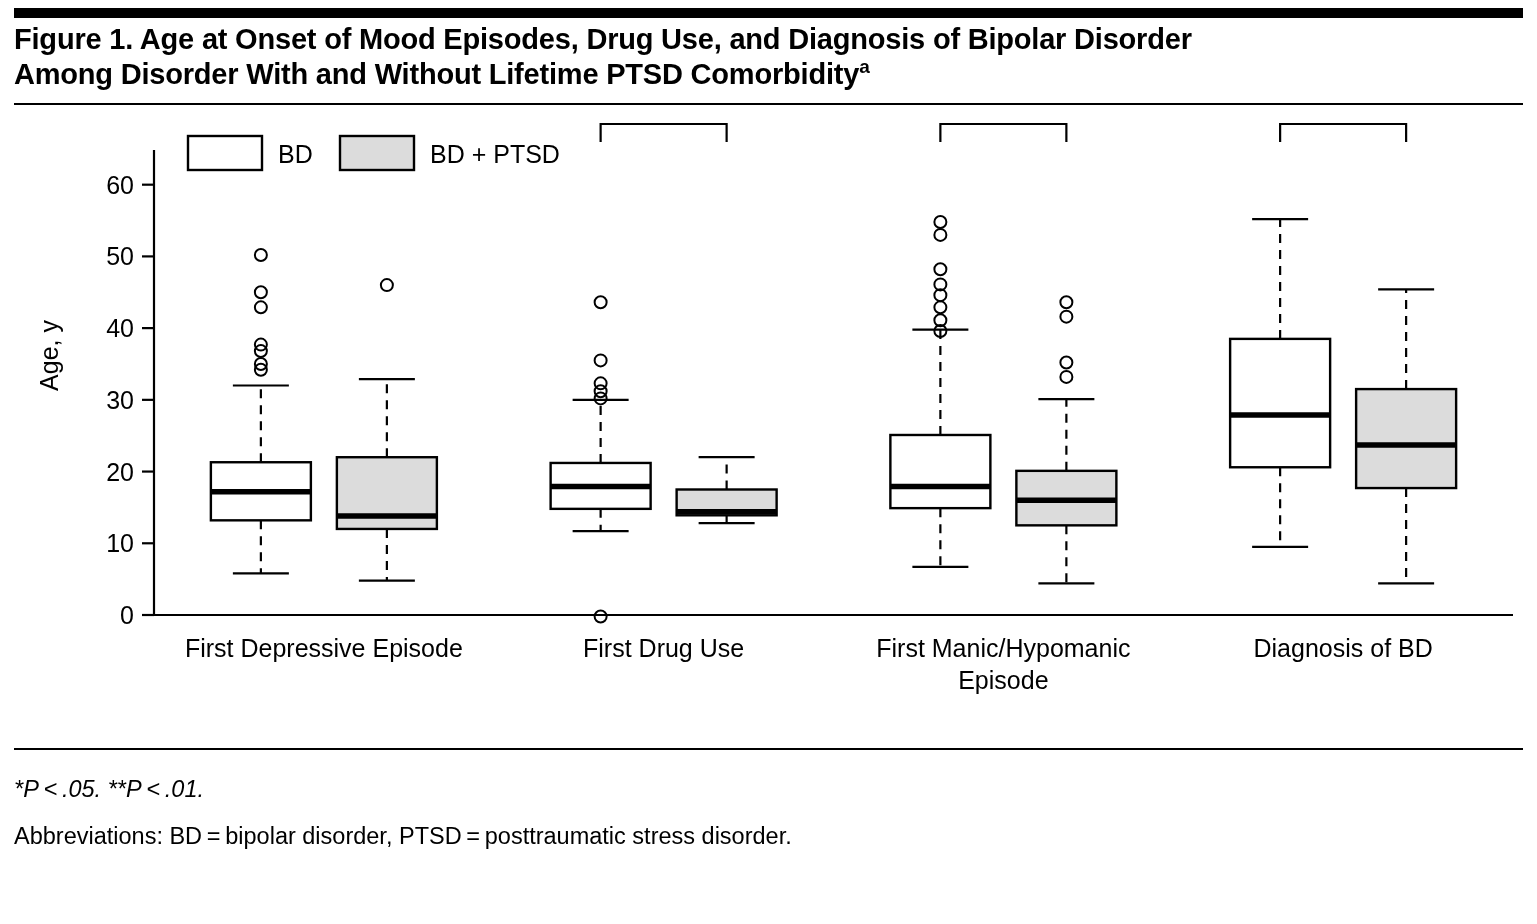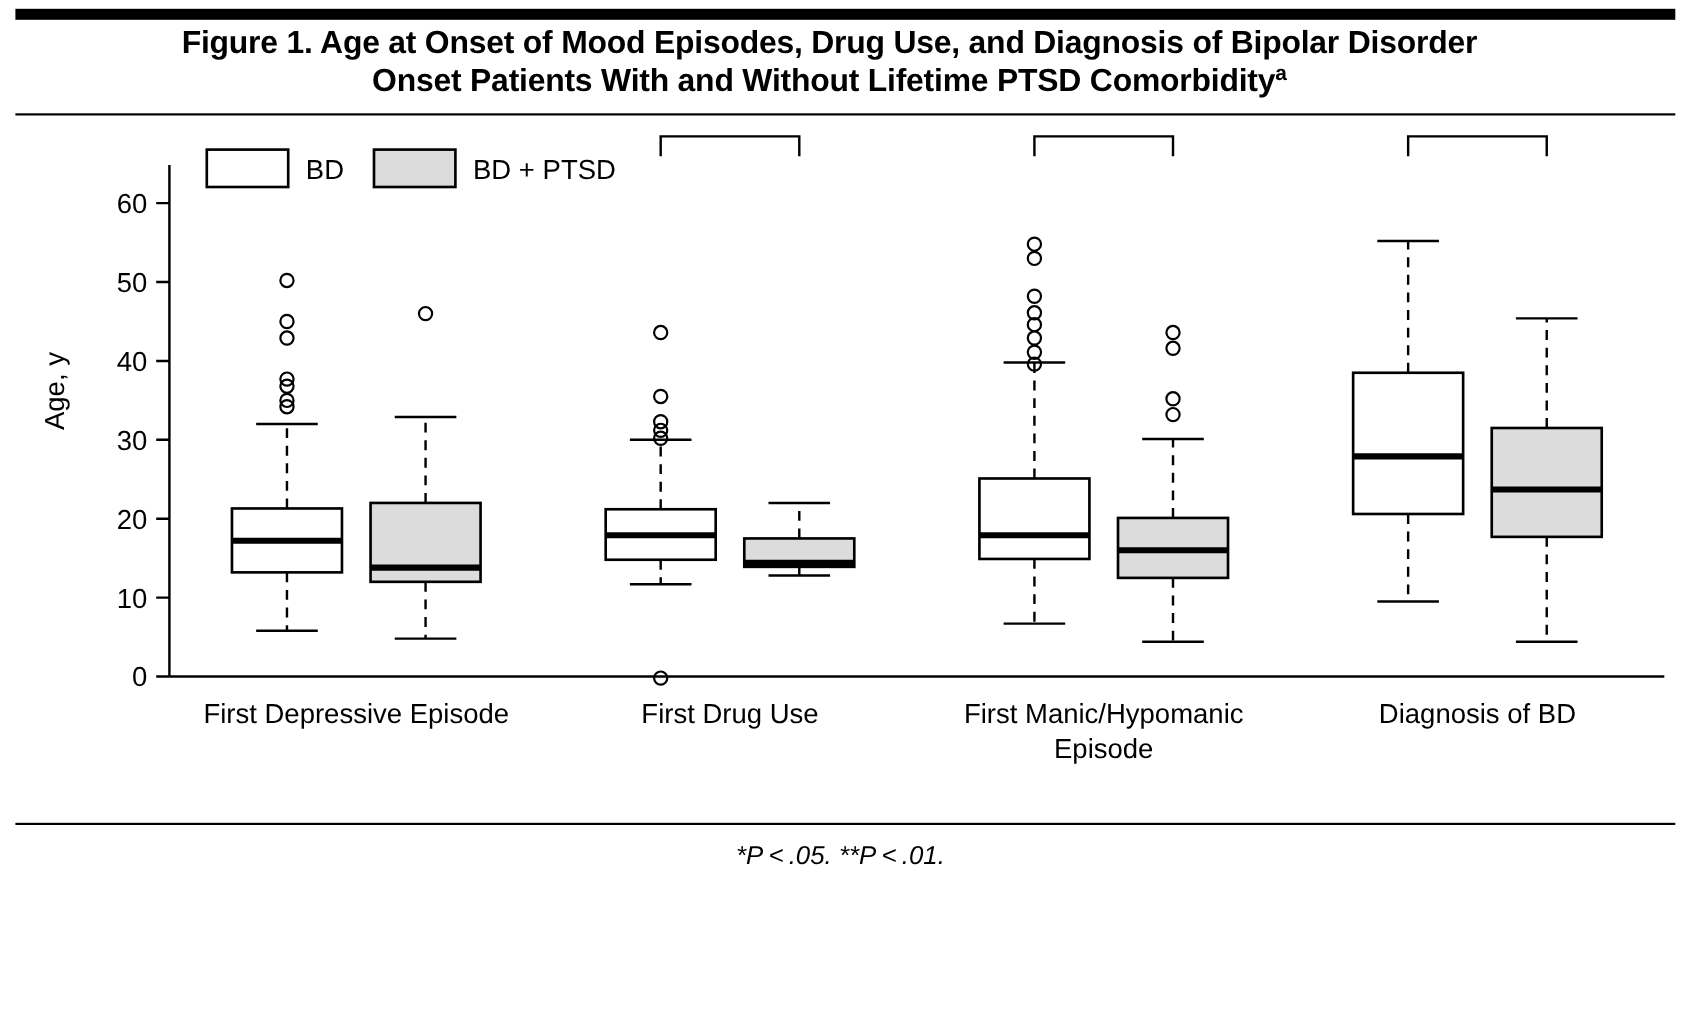--- a/index.html
+++ b/index.html
@@ -13,21 +13,20 @@
     font-family: "Liberation Sans", sans-serif;
     color: #000000;
     overflow: hidden;
   }
   .figure {
     position: relative;
     width: 1537px;
     height: 924px;
     box-sizing: border-box;
     padding: 0 14px;
-    text-align: center;
   }
   .top-rule {
     position: absolute;
     left: 14px;
     top: 8px;
     width: 1509px;
     height: 10px;
     background: #000;
   }
   .title {
@@ -79,21 +78,21 @@
   .notes sup {
     font-size: 15px;
     vertical-align: super;
     line-height: 0;
   }
   .note-indent {
     padding-left: 22px;
     text-indent: -22px;
   }
   .note-line {
-    margin-top: 4px;
+    margin-top: 16px;
   }
   .ital { font-style: italic; }
 
   
   svg { display: block; }
   .axis-line { stroke: #000; stroke-width: 2.2; fill: none; }
   .tick-line { stroke: #000; stroke-width: 2.2; }
   .tick-label {
     font-family: "Liberation Sans", sans-serif;
     font-size: 25px;
@@ -130,21 +129,21 @@
 </style>
 </head>
 <body>
 
 <div class="figure">
 
   <div class="top-rule"></div>
 
   <div class="title">
     <span>Figure 1. Age at Onset of Mood Episodes, Drug Use, and Diagnosis of Bipolar Disorder</span><br>
-    <span>Onset Patients With and Without Lifetime PTSD Comorbidity</span><sup>a</sup>
+    <span>Among Disorder With and Without Lifetime PTSD Comorbidity</span><sup>a</sup>
   </div>
 
   <div class="title-rule"></div>
 
   <div class="plot-area">
     <svg id="chart-svg" width="1509" height="625" viewBox="0 0 1509 625">
       <g id="chart-render">
           <line x1="140" y1="38" x2="140" y2="503" class="axis-line"></line>
           <line x1="140" y1="503" x2="1499" y2="503" class="axis-line"></line>
           <line x1="128" y1="503" x2="140" y2="503" class="tick-line"></line>
@@ -252,15 +251,16 @@
           <path d="M1266.125,30 L1266.125,12 L1392.125,12 L1392.125,30" class="sig-bracket"></path>
           <text x="1329.125" y="6" class="sig-label" text-anchor="middle">*</text>
         </g>
     </svg>
   </div>
 
   <div class="footer-rule"></div>
 
   <div class="notes">
     <div class="note-line ital">*P &lt; .05.   **P &lt; .01.</div>
+    <div class="note-line">Abbreviations: BD = bipolar disorder, PTSD = posttraumatic stress disorder.</div>
   </div>
 
 </div>
 
 </body></html>

